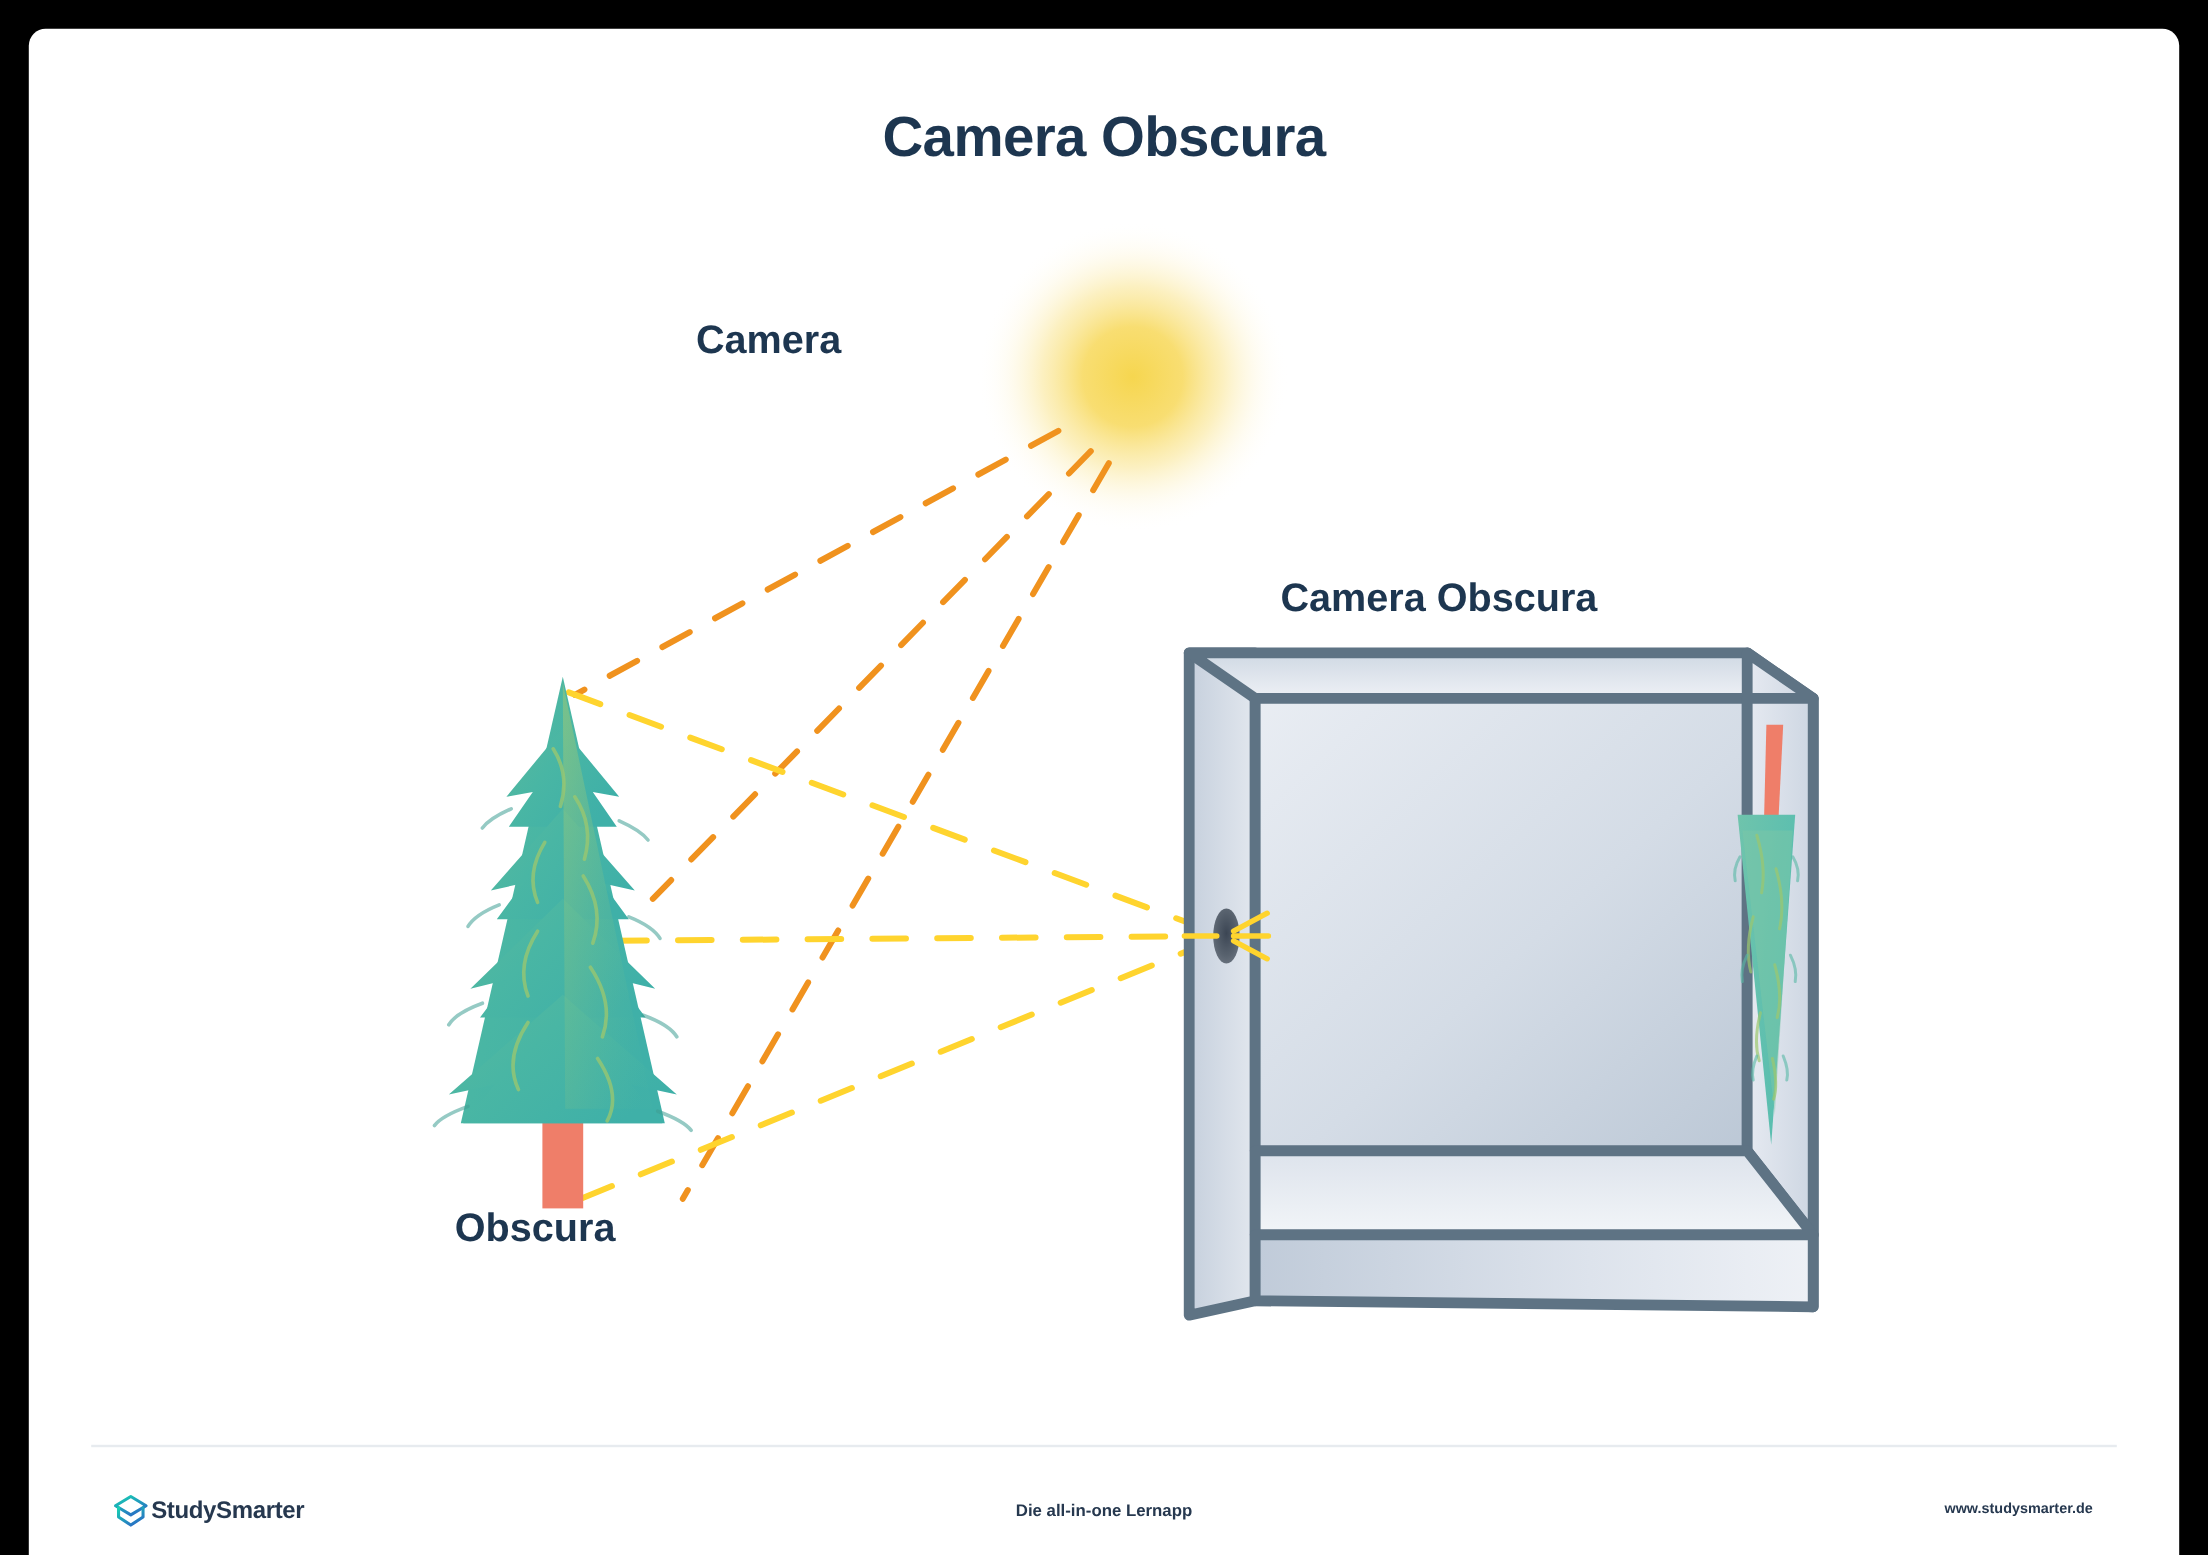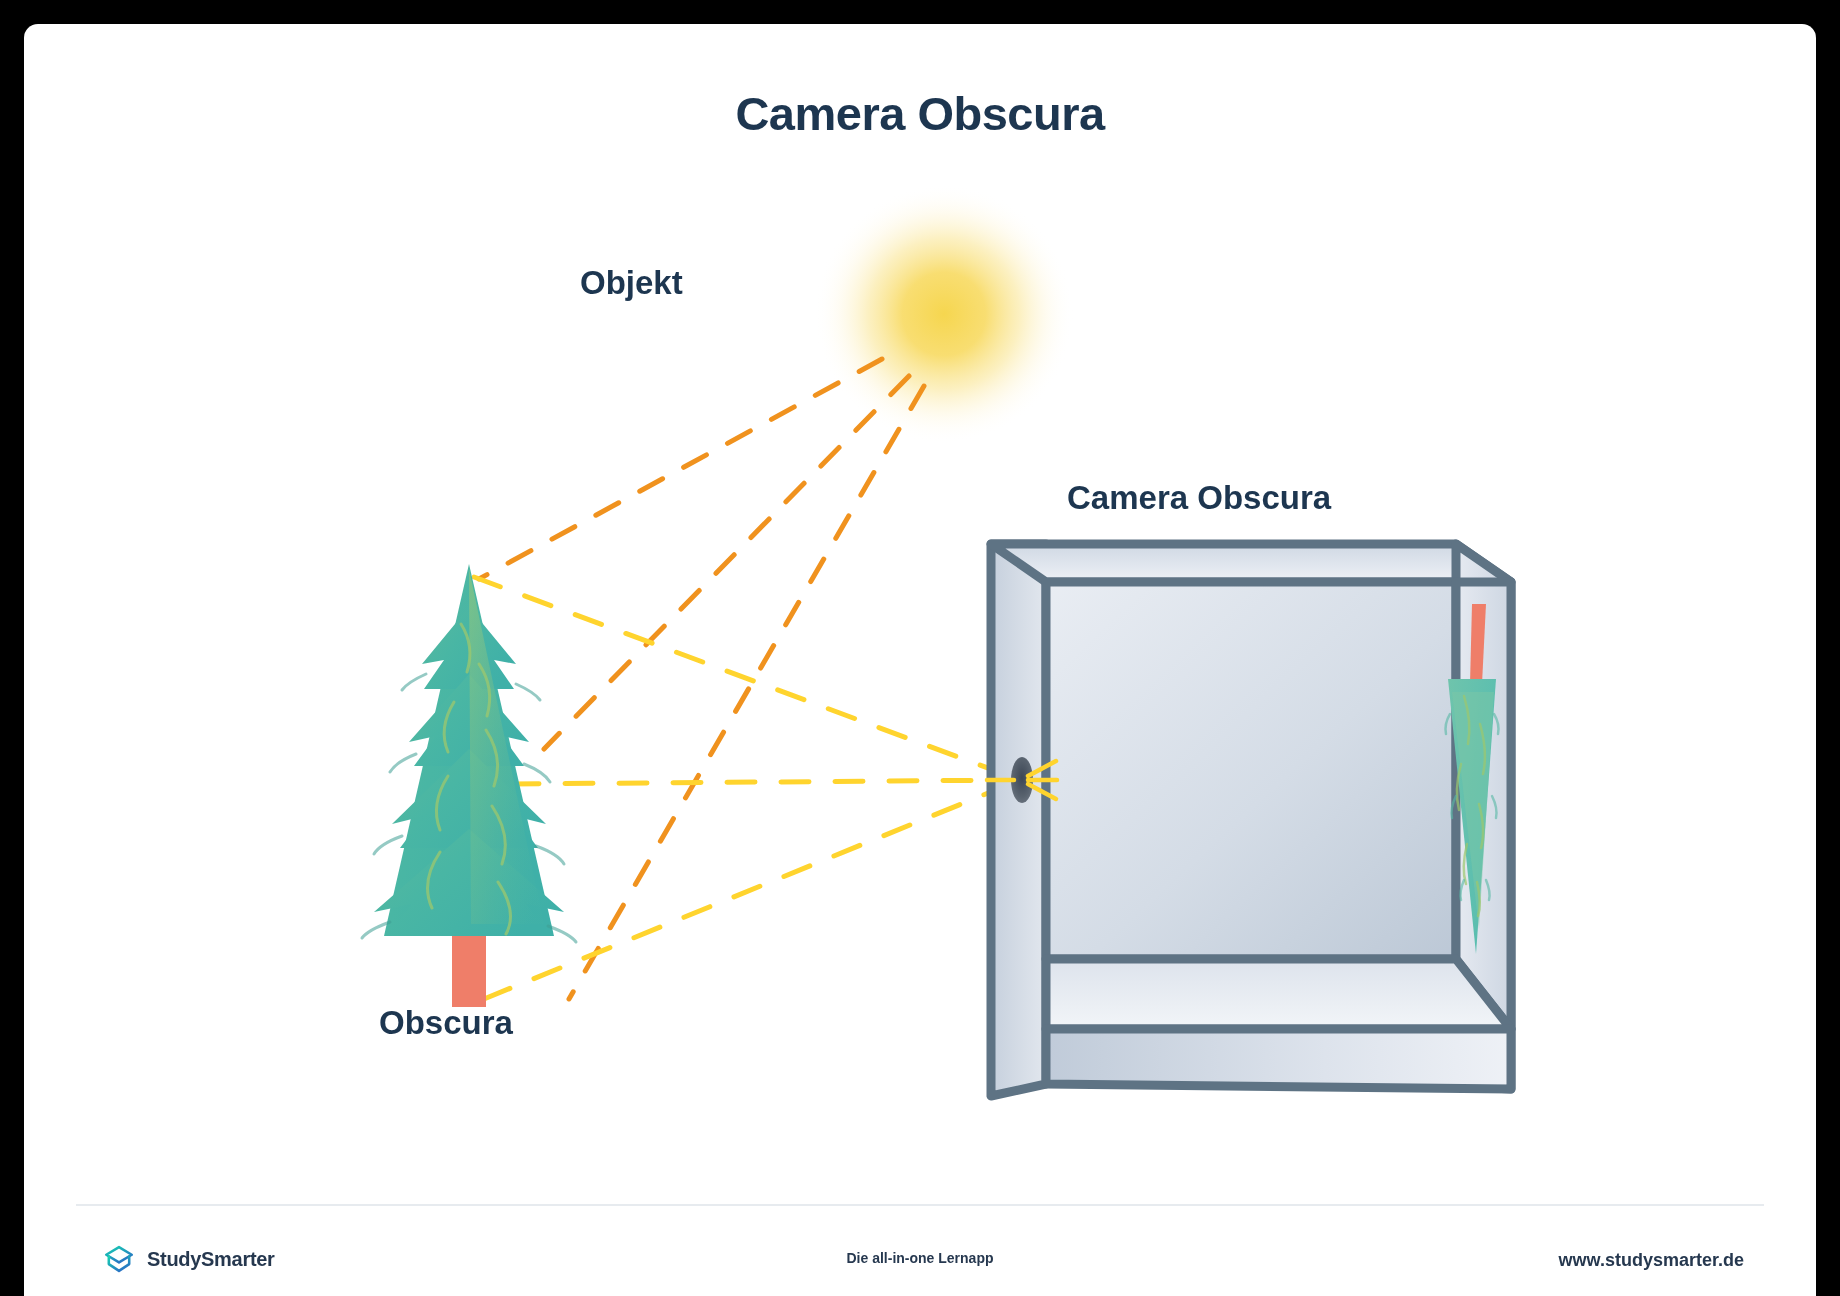--- a/index.html
+++ b/index.html
@@ -48,36 +48,36 @@
     width:1792px;height:112px;
   }
   .footer-divider{
     position:absolute;
     left:52px;top:0;
     width:1688px;height:2px;
     background:#e7ebef;
   }
   .footer-left{
     position:absolute;
-    left:78px;top:38px;
-    display:flex;align-items:center;gap:11px;
+    left:68px;top:38px;
+    display:flex;align-items:center;gap:0;
   }
   .footer-logo{ width:34px;height:34px;display:block; }
   .footer-brand{
     font-size:20px;font-weight:bold;color:#26384f;letter-spacing:-0.3px;
   }
   .footer-center{
     position:absolute;
     left:0;top:46px;width:1792px;text-align:center;
     font-size:14px;font-weight:bold;color:#26384f;
   }
   .footer-right{
     position:absolute;
     right:72px;top:46px;
-    font-size:18px;font-weight:bold;color:#26384f;
+    font-size:12px;font-weight:bold;color:#26384f;
   }
 </style>
 </head>
 <body>
 
 <div class="page">
 
   <div class="title">Camera Obscura</div>
 
   <svg class="canvas" viewBox="0 0 1792 1248">
@@ -254,21 +254,21 @@
     </g>
 
     <g stroke="#ffd42e" stroke-width="4.5" stroke-linecap="round">
       <line x1="1004" y1="756" x2="1033" y2="756"></line>
       <line x1="1004" y1="752" x2="1032" y2="737"></line>
       <line x1="1004" y1="760" x2="1032" y2="775"></line>
       <line x1="963" y1="756" x2="990" y2="756"></line>
     </g>
   </svg>
 
-  <div class="lbl lbl-sonne">Objekt</div>
+  <div class="lbl lbl-sonne">Camera</div>
   <div class="lbl lbl-objekt">Obscura</div>
   <div class="lbl lbl-camera">Camera Obscura</div>
 
   <div class="footer">
     <div class="footer-divider"></div>
 
     <div class="footer-left">
       <svg class="footer-logo" viewBox="0 0 40 40">
         <defs>
           <linearGradient id="lg1" x1="0%" y1="0%" x2="70%" y2="100%">

